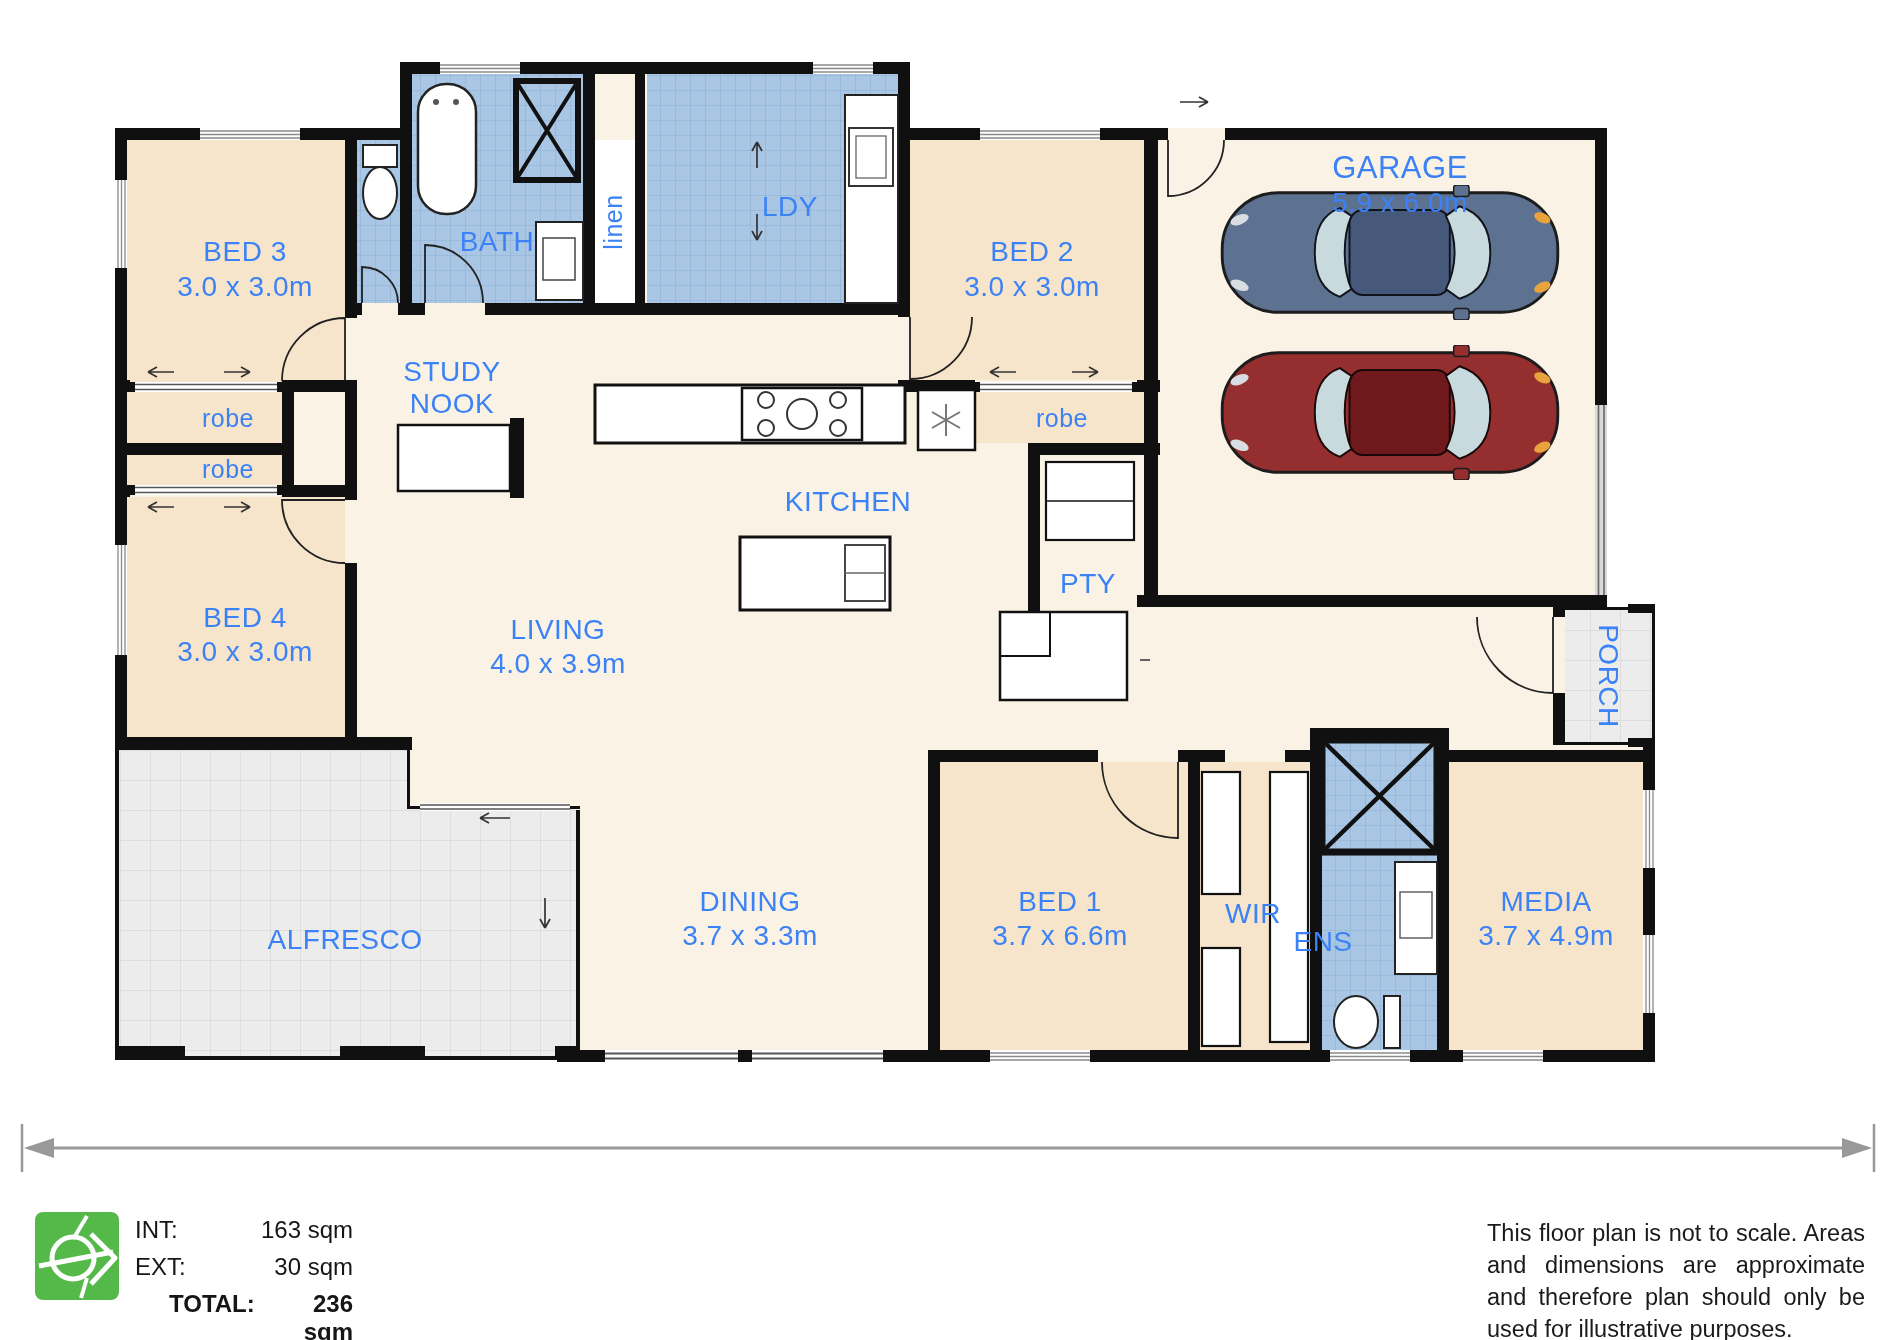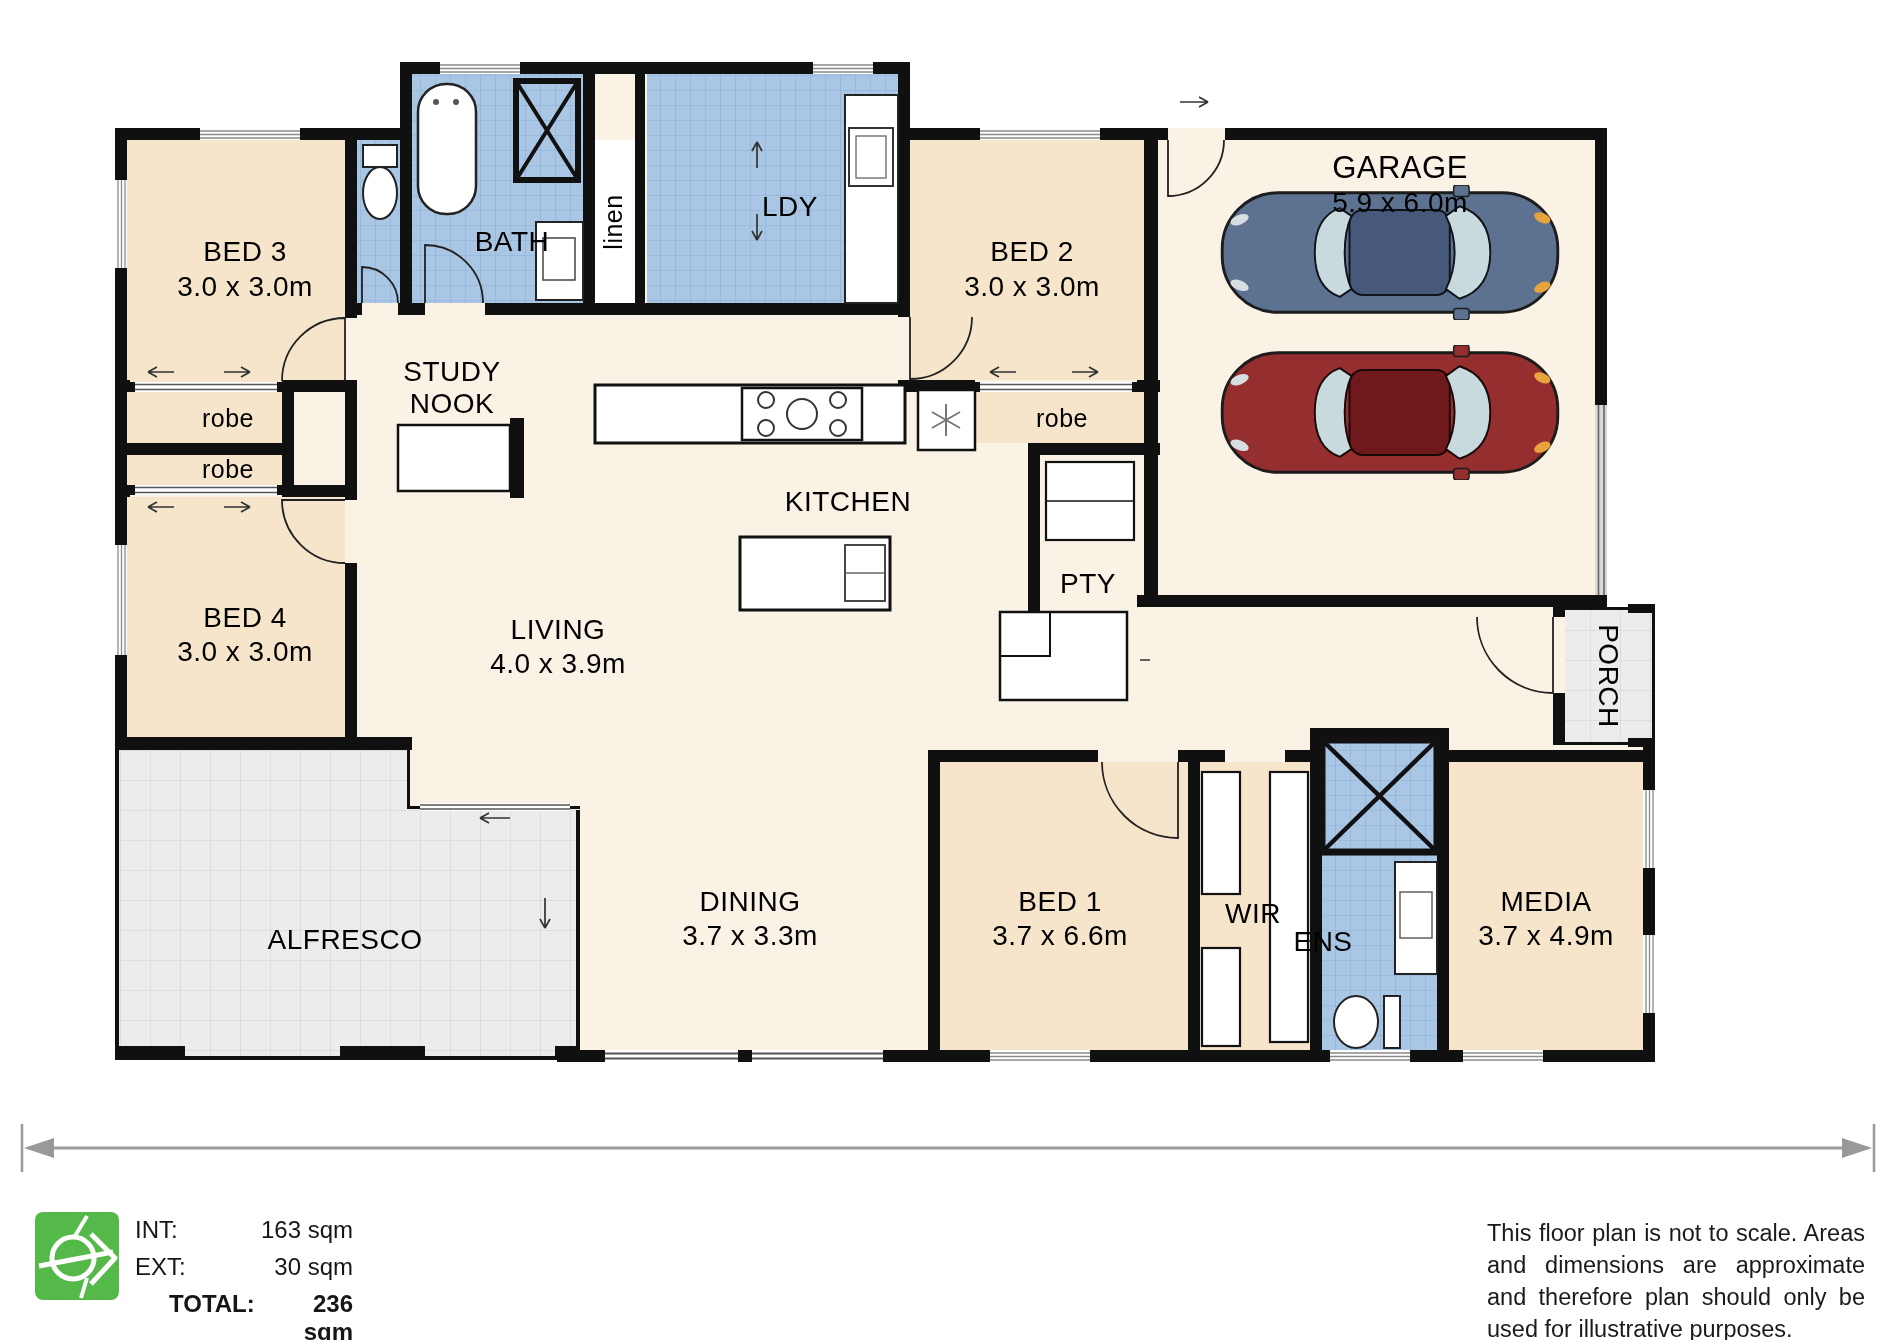--- a/index.html
+++ b/index.html
@@ -1,19 +1,19 @@
 <!DOCTYPE html>
 <html style="--wall: #101010; --floor: #fbf2e6; --bedroom: #f7e5cb; --wet: #a9c6e4; --wet-grid: #8db1d4; --outdoor: #ececec; --outdoor-grid: #d9d9d9; --logo-green: #54b948; --arrow-gray: #999999;"><head>
 <meta charset="utf-8">
 <style>
   html,body{margin:0;padding:0;background:#fff;}
   .canvas{position:relative;width:1895px;height:1340px;background:#ffffff;overflow:hidden;
           font-family:"Liberation Sans","DejaVu Sans",sans-serif;color:#161616;}
   .layer{position:absolute;left:0;top:0;}
-  .lbl{position:absolute;transform:translate(-50%,-50%);font-size:28px;letter-spacing:.5px;white-space:nowrap;color:#000000;}
+  .lbl{position:absolute;transform:translate(-50%,-50%);font-size:28px;letter-spacing:.5px;white-space:nowrap;color:#3b82f6;}
   .lbl.sm{font-size:25px;}
   .lbl.lg{font-size:31px;}
   .lbl.vert-up{writing-mode:vertical-rl;transform:translate(-50%,-50%) rotate(180deg);}
   .lbl.vert-dn{writing-mode:vertical-rl;}
   .addr{position:absolute;transform:translate(-50%,-50%);font-size:37px;font-weight:bold;letter-spacing:.5px;white-space:nowrap;}
   .disclaimer{position:absolute;width:378px;font-size:23.5px;line-height:1.36;text-align:justify;color:#1a1a1a;}
   .stats{position:absolute;display:grid;grid-template-columns:108px 110px;row-gap:9px;font-size:24px;}
   .stats .val{text-align:right;}
   .stats .b{font-weight:bold;margin-left:34px;}
 </style>
@@ -282,21 +282,21 @@
     <path d="M252,22 q32,10 32,48 q0,38 -32,48 l-14,-10 q9,-18 9,-38 q0,-20 -9,-38 z" fill="#c8dadd" stroke="#1a0808" stroke-width="2"></path>
     <path d="M128,24 q-26,9 -26,46 q0,37 26,46 l12,-8 q-7,-16 -7,-38 q0,-22 7,-38 z" fill="#c8dadd" stroke="#1a0808" stroke-width="2"></path>
     <ellipse cx="338" cy="34" rx="9" ry="5" fill="#e8a33d" transform="rotate(24 338 34)"></ellipse>
     <ellipse cx="338" cy="106" rx="9" ry="5" fill="#e8a33d" transform="rotate(-24 338 106)"></ellipse>
     <ellipse cx="24" cy="36" rx="10" ry="5" fill="#d8dde2" transform="rotate(-22 24 36)"></ellipse>
     <ellipse cx="24" cy="104" rx="10" ry="5" fill="#d8dde2" transform="rotate(22 24 104)"></ellipse>
   </svg>
 
   <div class="lbl" style="left:245px;top:252px">BED 3</div>
   <div class="lbl" style="left:245px;top:287px">3.0 x 3.0m</div>
-  <div class="lbl" style="left:512px;top:242px">BATH</div>
+  <div class="lbl" style="left:497px;top:242px">BATH</div>
   <div class="lbl sm vert-up" style="left:613px;top:222px">linen</div>
   <div class="lbl" style="left:790px;top:207px">LDY</div>
   <div class="lbl" style="left:1032px;top:252px">BED 2</div>
   <div class="lbl" style="left:1032px;top:287px">3.0 x 3.0m</div>
   <div class="lbl lg" style="left:1400px;top:168px">GARAGE</div>
   <div class="lbl" style="left:1400px;top:203px">5.9 x 6.0m</div>
   <div class="lbl sm" style="left:228px;top:418px">robe</div>
   <div class="lbl sm" style="left:228px;top:469px">robe</div>
   <div class="lbl sm" style="left:1062px;top:418px">robe</div>
   <div class="lbl" style="left:452px;top:372px">STUDY</div>

